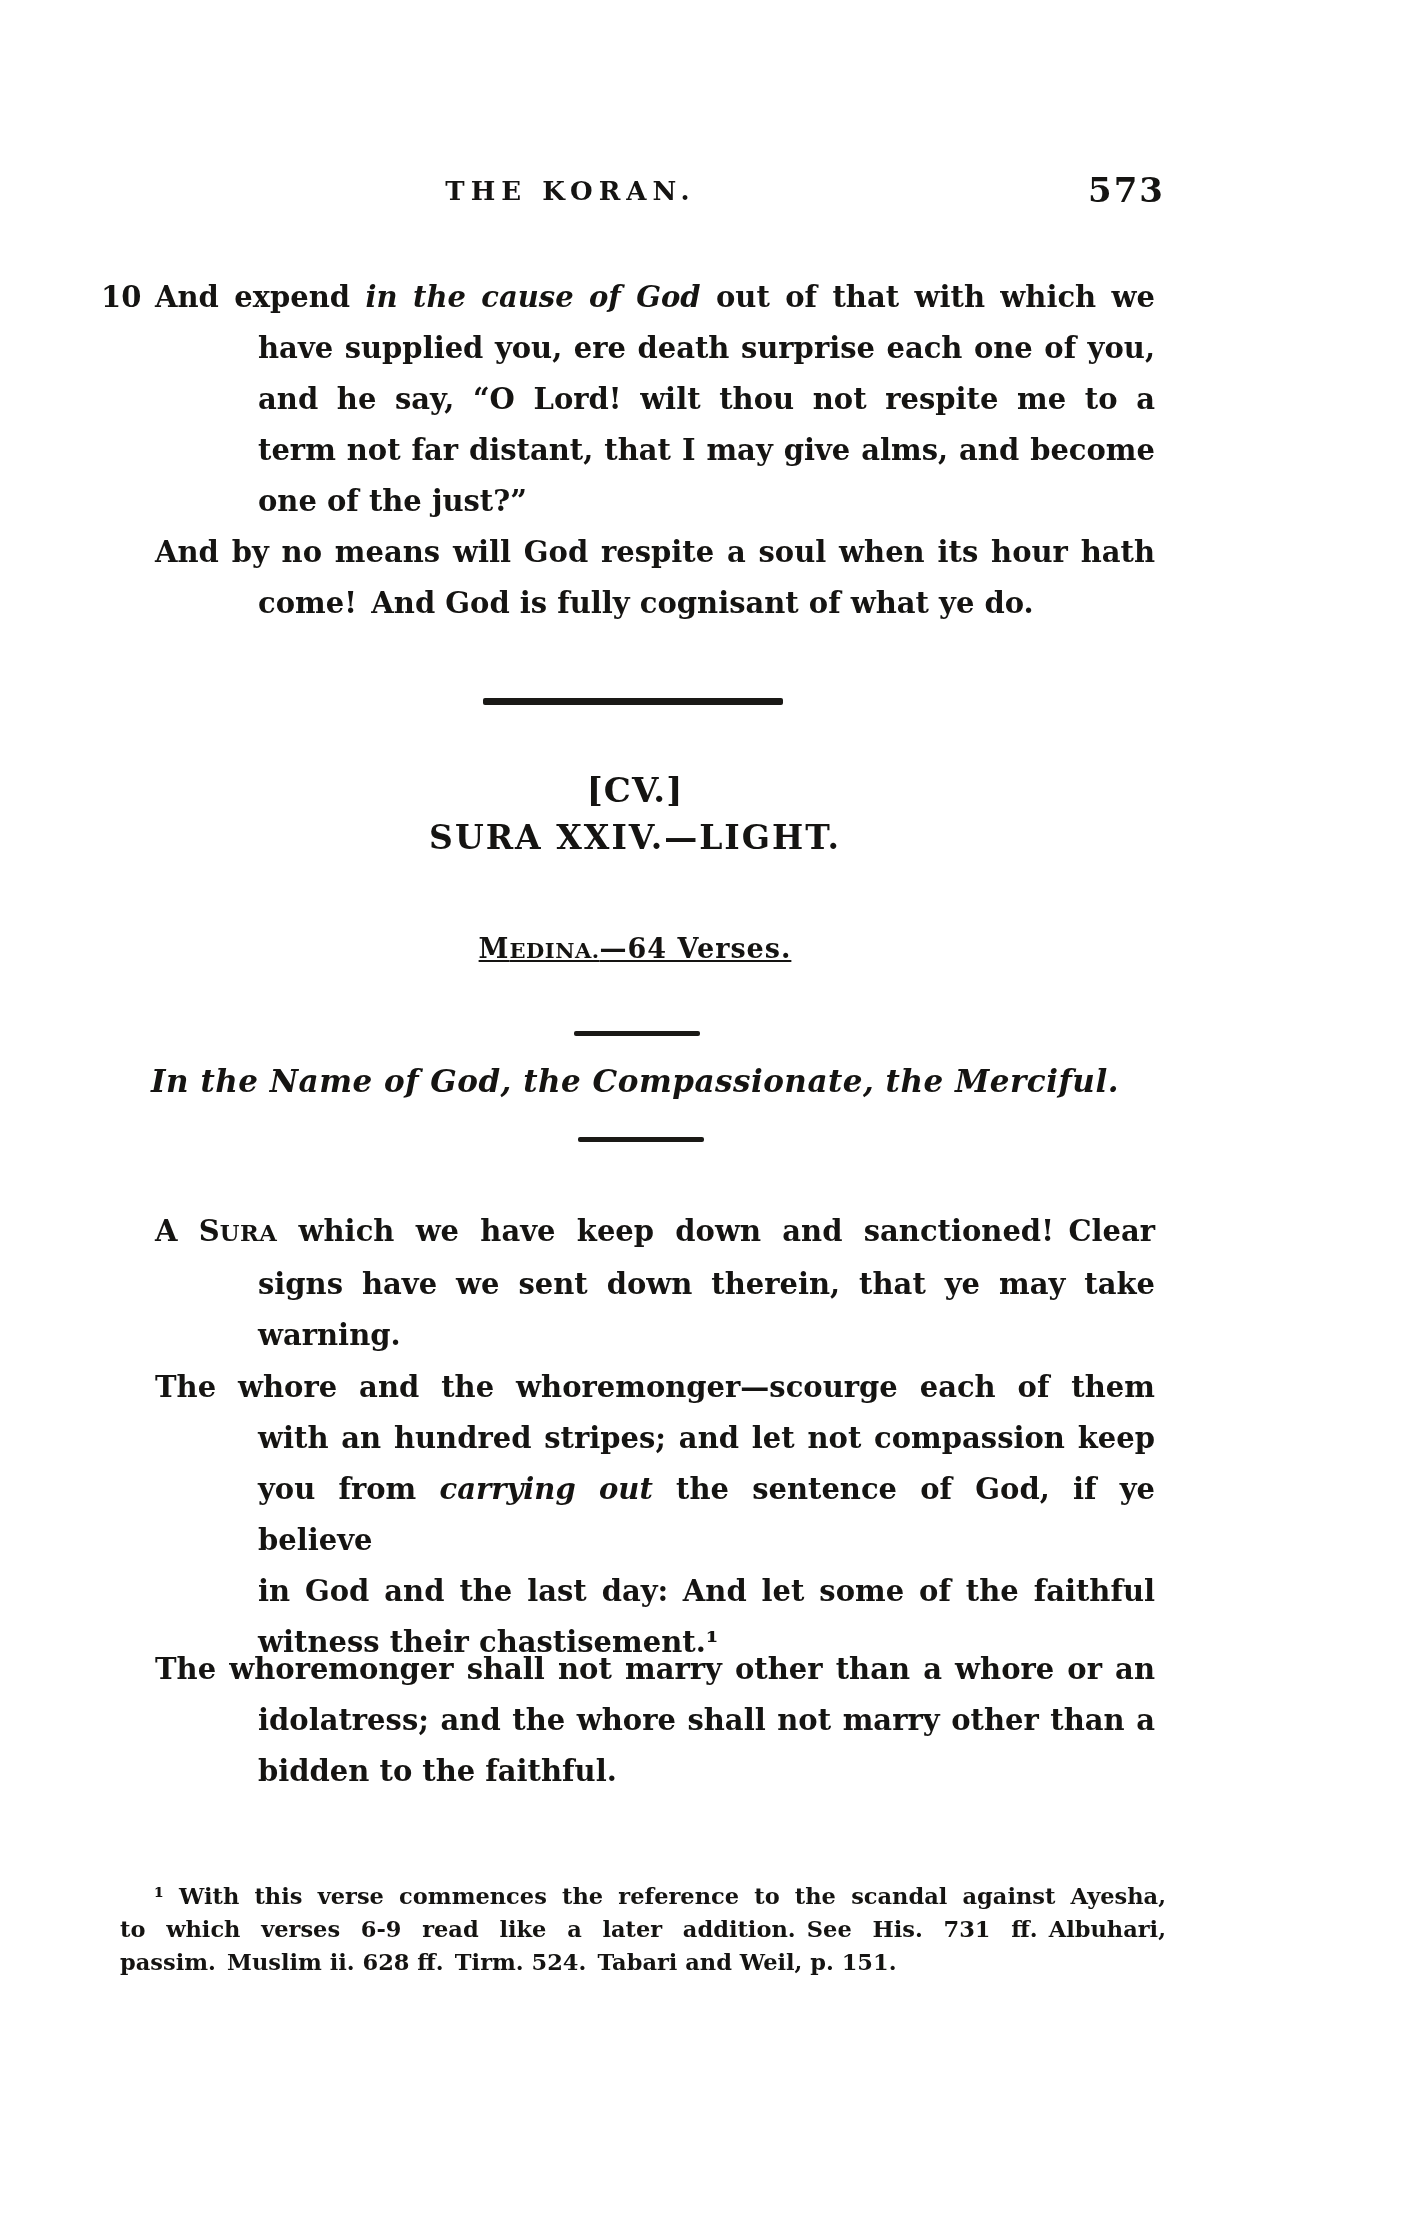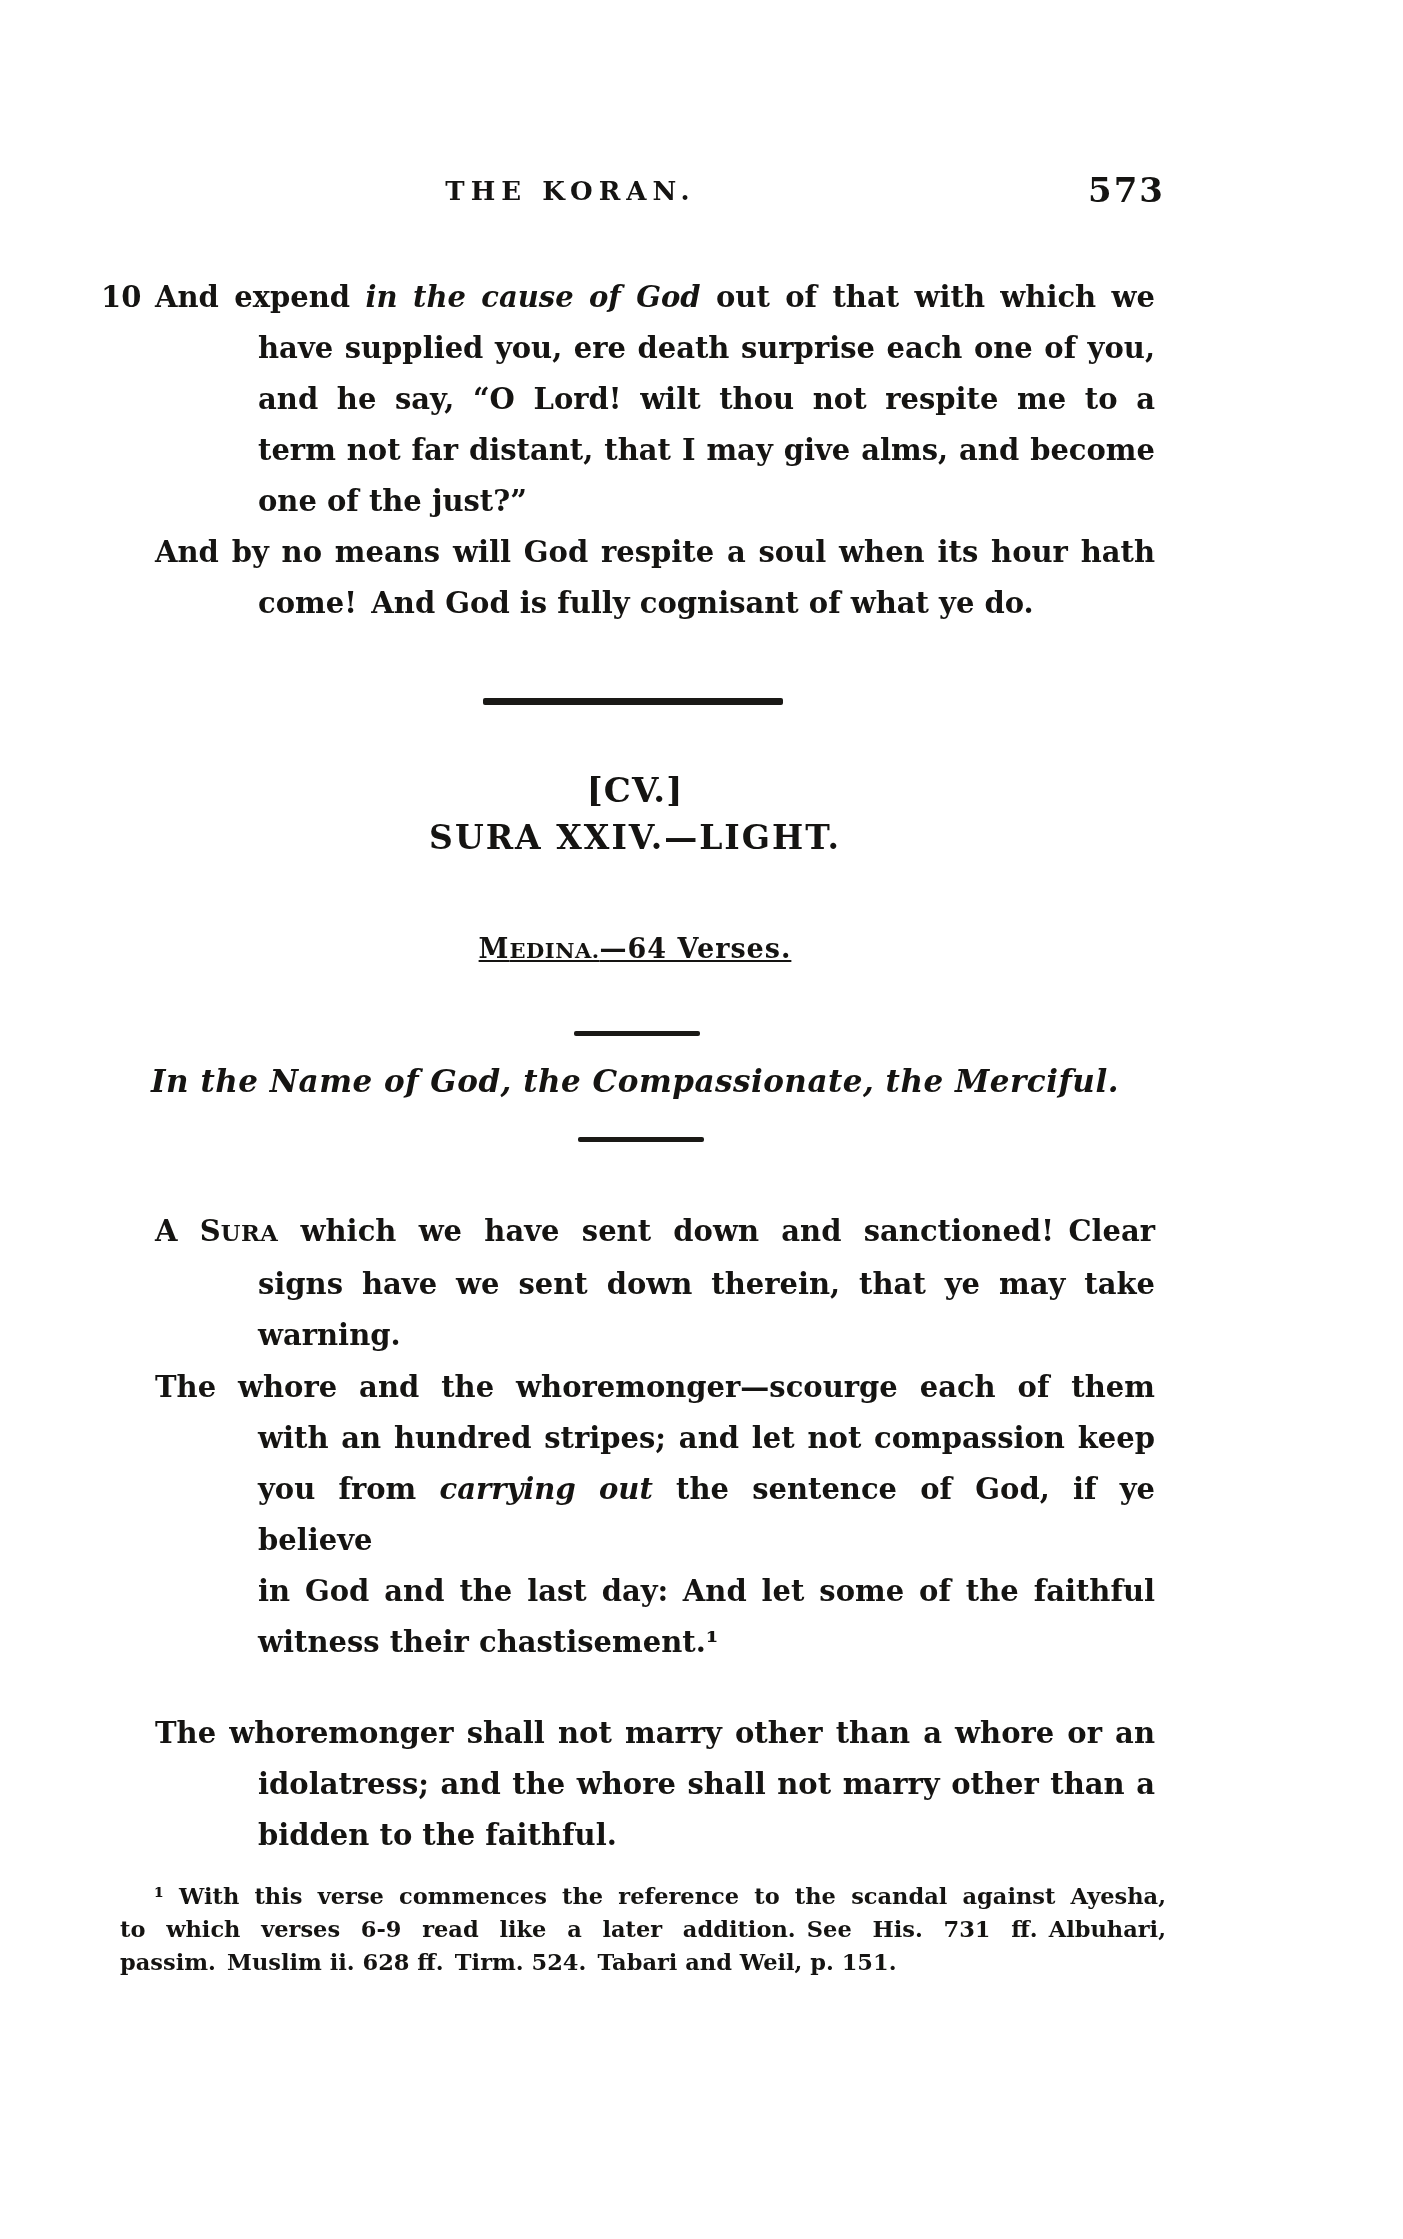--- a/index.html
+++ b/index.html
@@ -94,37 +94,37 @@
   <div class="abs centered origin-line"><span>M</span><span class="sc">EDINA.</span><span>—64 Verses.</span></div>
 
   <div class="abs rule rule-short-1"></div>
 
   <div class="abs centered bismillah">In the Name of God, the Compassionate, the Merciful.</div>
 
   <div class="abs rule rule-short-2"></div>
 
   <div class="abs para" style="top:1206px;">
     <div>
-        <div class="tline"><span>A S</span><span class="sc">URA</span><span> which we have sent down and sanctioned! Clear</span></div>
+        <div class="tline"><span>A S</span><span class="sc">URA</span><span> which we have keep down and sanctioned! Clear</span></div>
         <div class="tline cont"><span>signs have we sent down therein, that ye may take</span></div>
         <div class="tline cont last"><span>warning.</span></div>
       </div>
   </div>
 
   <div class="abs para" style="top:1362px;">
     <div>
         <div class="tline"><span>The whore and the whoremonger—scourge each of them</span></div>
         <div class="tline cont"><span>with an hundred stripes; and let not compassion keep</span></div>
         <div class="tline cont"><span>you from </span><span class="it">carrying out</span><span> the sentence of God, if ye believe</span></div>
         <div class="tline cont"><span>in God and the last day: And let some of the faithful</span></div>
         <div class="tline cont last"><span>witness their chastisement.¹</span></div>
       </div>
   </div>
 
-  <div class="abs para" style="top:1708px;">
+  <div class="abs para" style="top:1644px;">
     <div>
         <div class="tline"><span>The whoremonger shall not marry other than a whore or an</span></div>
         <div class="tline cont"><span>idolatress; and the whore shall not marry other than a</span></div>
         <div class="tline cont last"><span>bidden to the faithful.</span></div>
       </div>
   </div>
 
   <div class="abs footnote">
     <div>
         <div class="tline"><span>¹ With this verse commences the reference to the scandal against Ayesha,</span></div>

